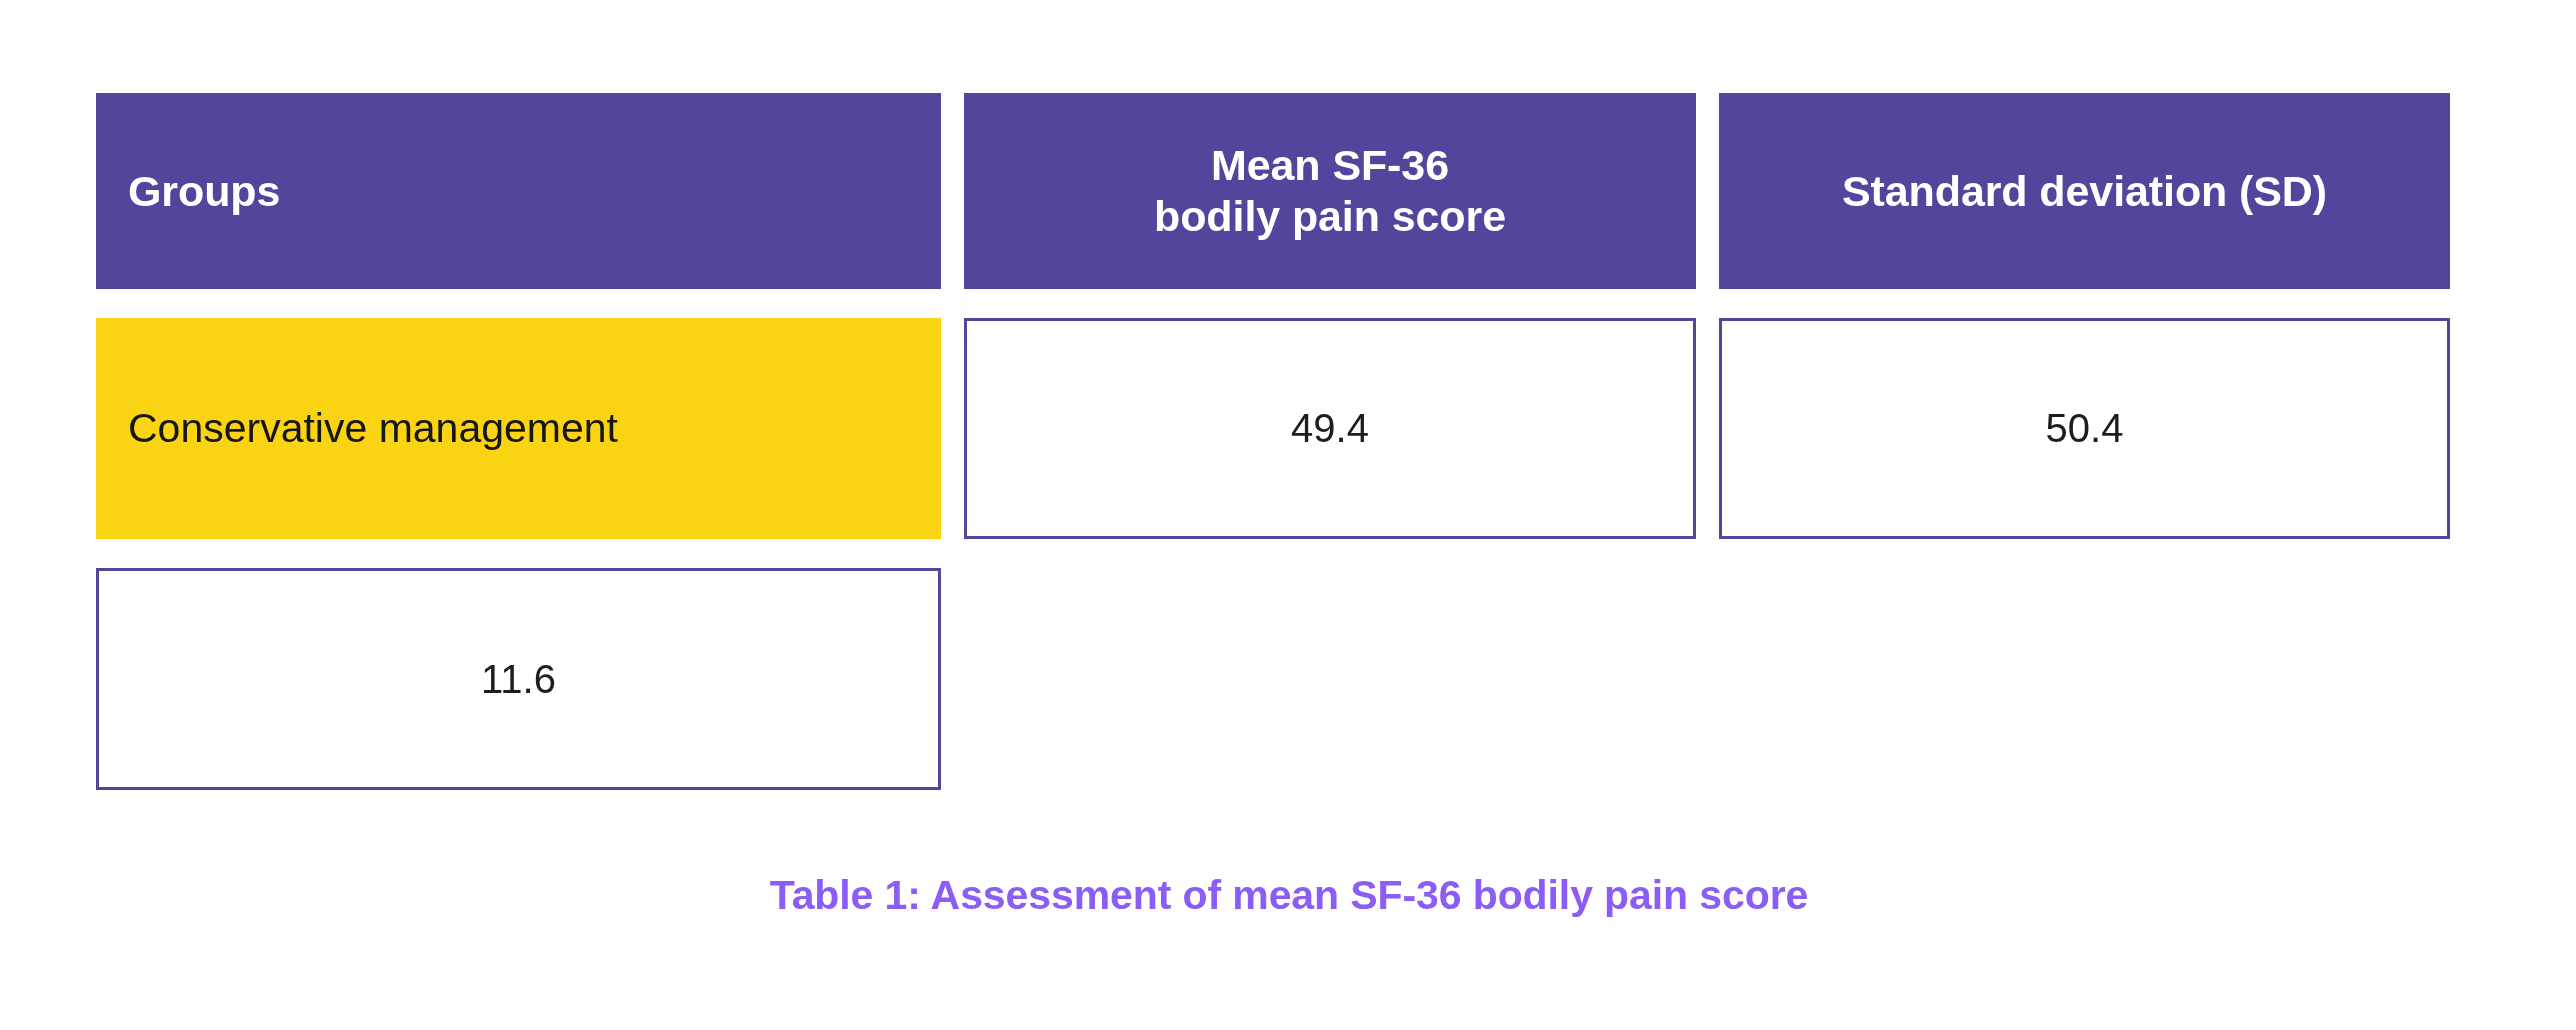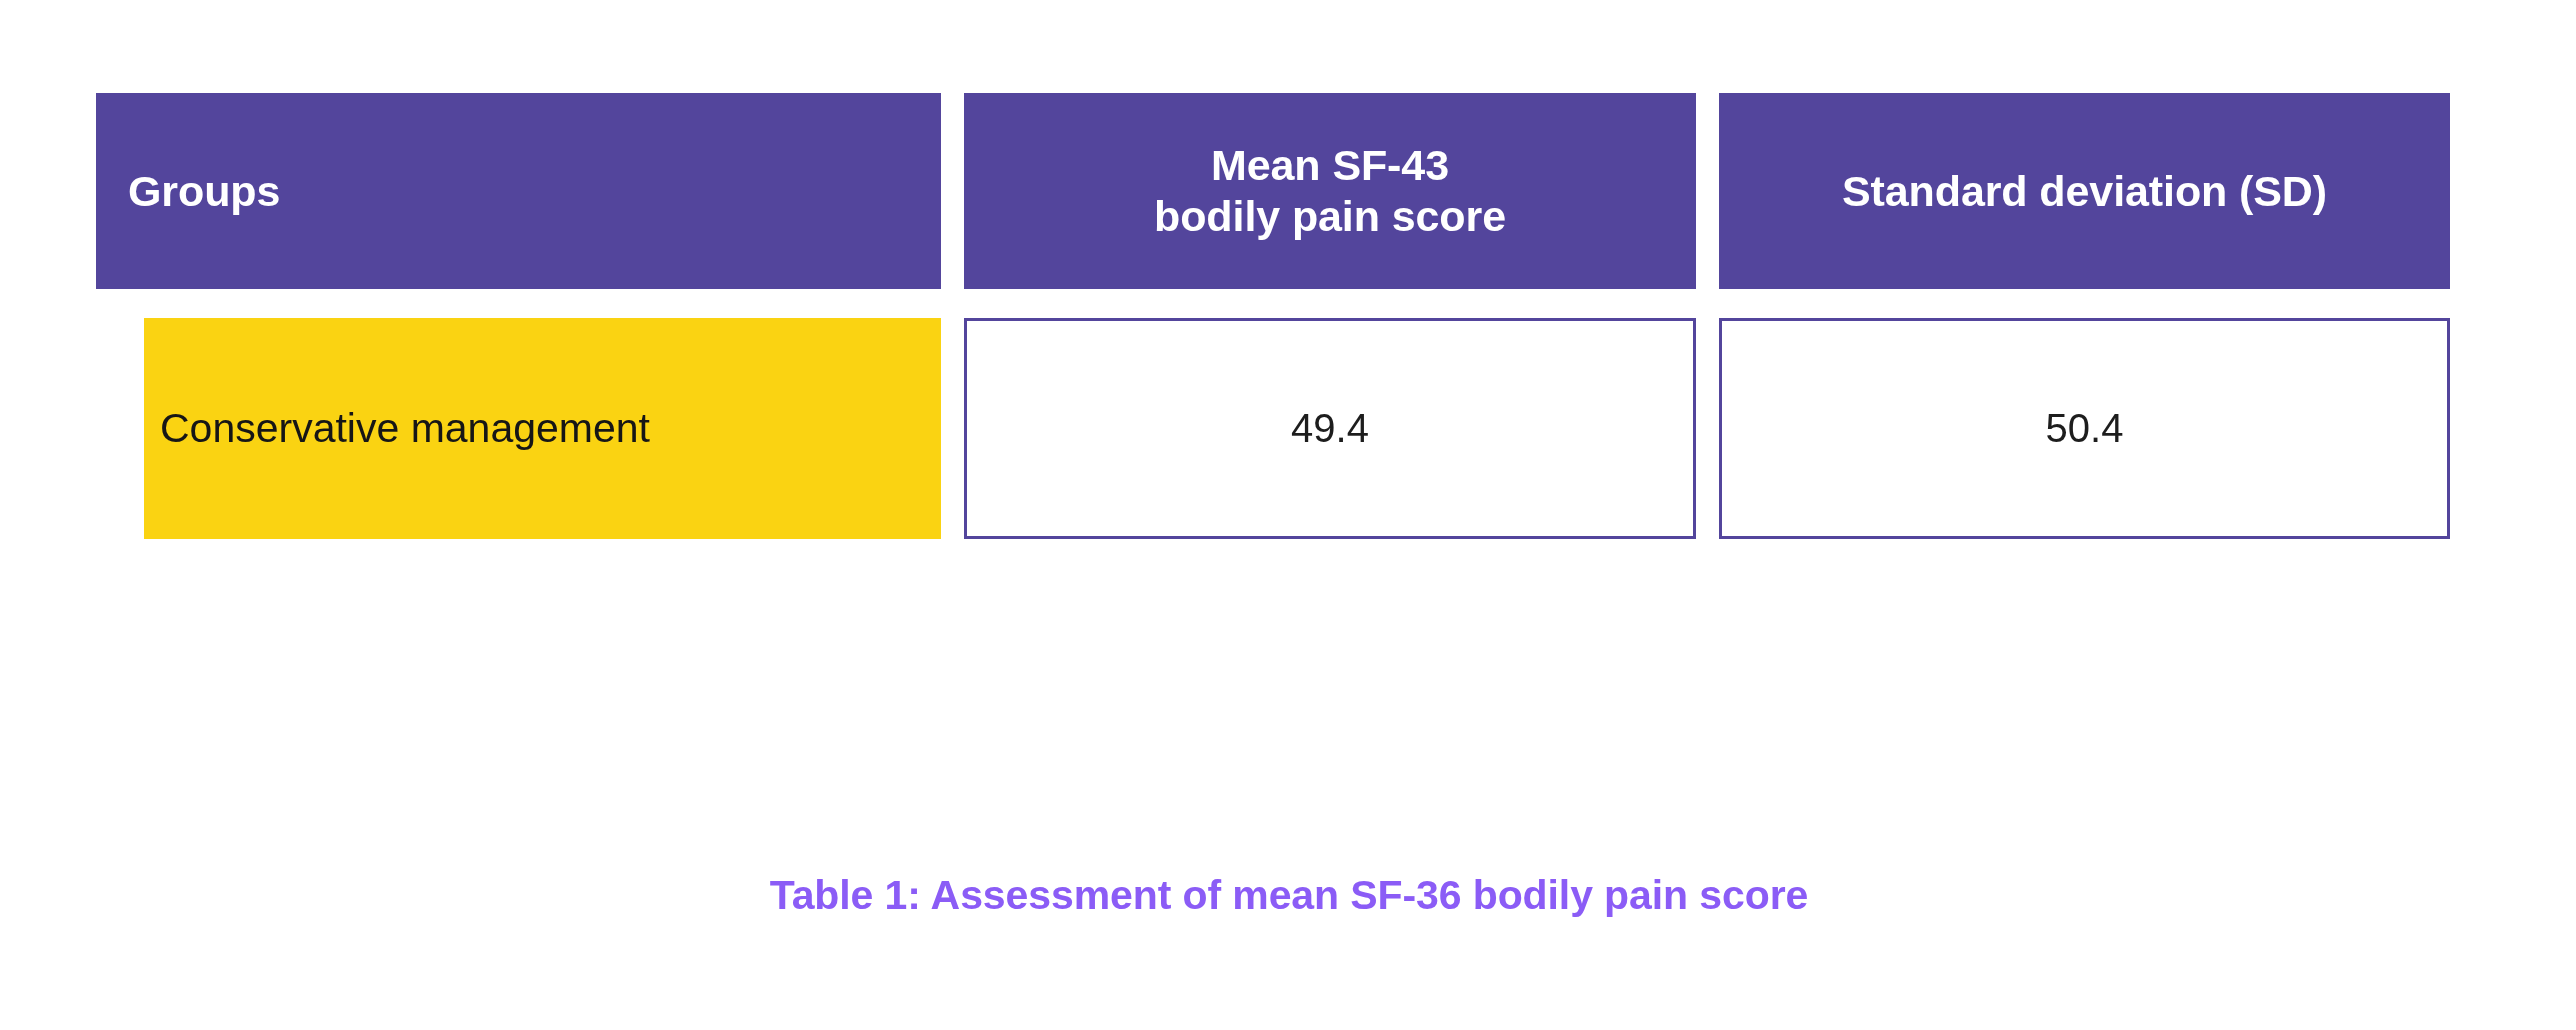--- a/index.html
+++ b/index.html
@@ -66,22 +66,21 @@
   }
 
   
   .cell-group {
     background: #FAD312;
     color: #161616;
     font-weight: normal;
     font-size: 41px;
     line-height: 1.22;
     justify-content: flex-start;
-    padding-left: 16px;
-    margin-left: 48px;
+    padding-left: 32px;
   }
 
   
   .cell-value {
     background: #ffffff;
     border: 3.3px solid #53459C;
     color: #1d1d1d;
     font-weight: normal;
     font-size: 40px;
     justify-content: center;
@@ -112,21 +111,21 @@
 <div class="page">
 
   <div class="table-wrap">
     <div class="table-grid">
 
       <div class="cell cell-head left">
         <span class="nowrap-lines">Groups</span>
       </div>
 
       <div class="cell cell-head center">
-        <span class="nowrap-lines">Mean SF-43
+        <span class="nowrap-lines">Mean SF-36
 bodily pain score</span>
       </div>
 
       <div class="cell cell-head center">
         <span class="nowrap-lines">Standard deviation (SD)</span>
       </div>
 
       <div class="cell cell-group">
         <span class="nowrap-lines">Conservative management</span>
       </div>
@@ -134,20 +133,23 @@
       <div class="cell cell-value">
         <span>49.4</span>
       </div>
 
 
 
       <div class="cell cell-value">
         <span>50.4</span>
       </div>
 
+      <div class="cell cell-value">
+        <span>11.6</span>
+      </div>
 
     </div>
   </div>
 
   <div class="caption">Table 1: Assessment of mean SF-36 bodily pain score</div>
 
 </div>
 
 
 </body></html>

